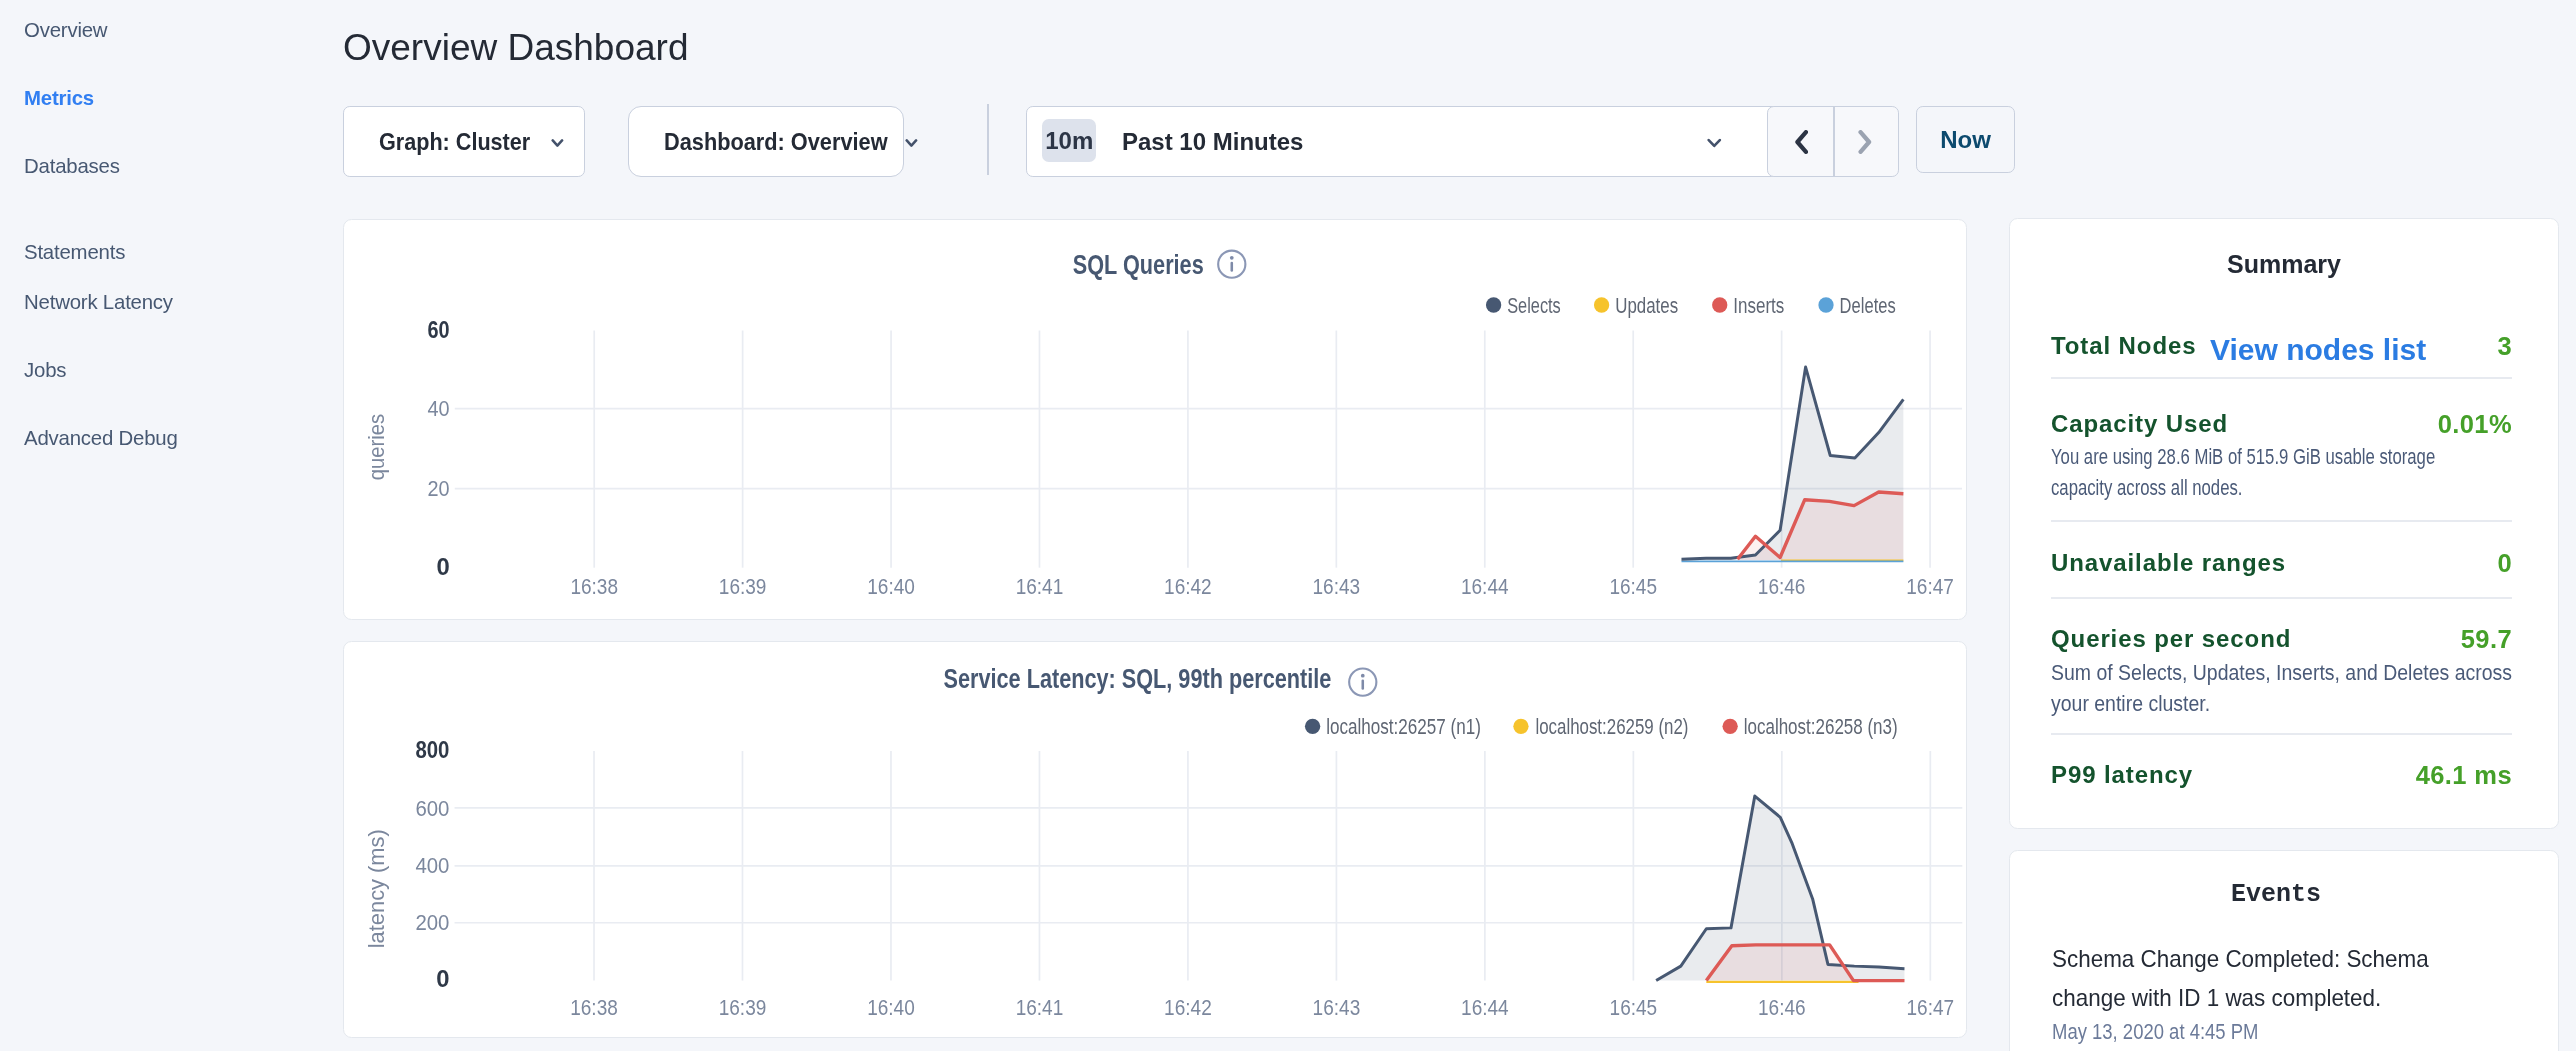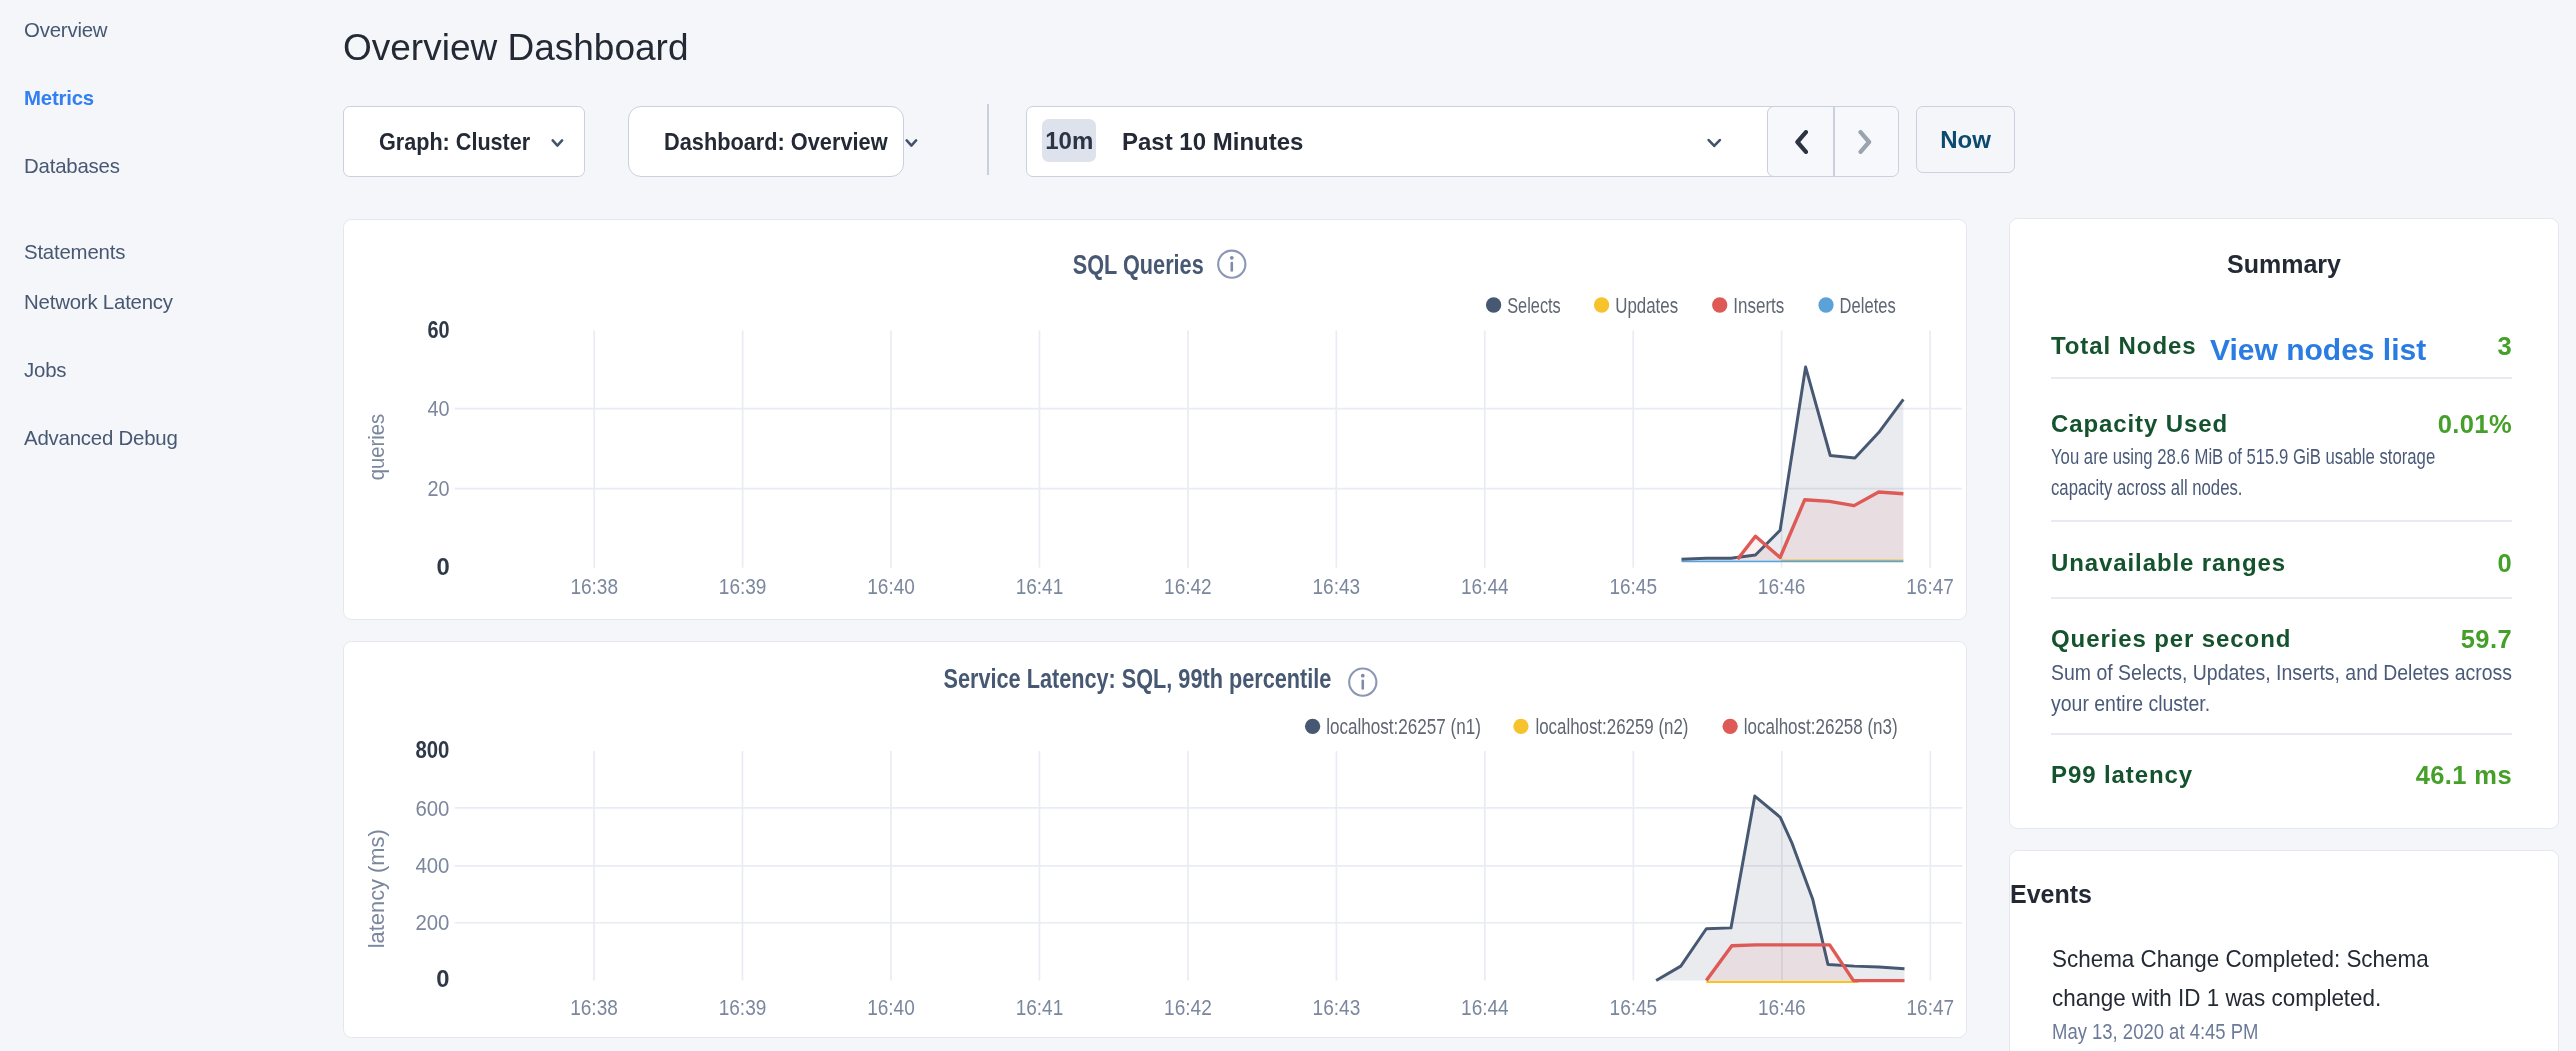--- a/index.html
+++ b/index.html
@@ -217,17 +217,17 @@
   <div class="abs sum-row-label" style="left:41px; top:406px;">Queries per second</div>
   <div class="abs sum-val" style="right:46px; top:406px;">59.7</div>
   <div class="abs sum-desc" style="left:41px; top:438px; transform:scaleX(0.885);">Sum of Selects, Updates, Inserts, and Deletes across<br>your entire cluster.</div>
   <div class="sep" style="top:514px;"></div>
 
   <div class="abs sum-row-label" style="left:41px; top:542px;">P99 latency</div>
   <div class="abs sum-val" style="right:46px; top:542px;">46.1 ms</div>
 </div>
 
 <div class="panel" style="left:2009px; top:850px; width:550px; height:247px;">
-  <div class="abs" style="left:0; right:16px; top:29px; text-align:left; font-size:25px; font-weight:bold; color:#242a35;">Events</div>
+  <div class="abs" style="left:0; right:16px; top:29px; text-align:center; font-size:25px; font-weight:bold; color:#242a35;font-family:Liberation Mono, monospace;">Events</div>
   <div class="abs" style="left:42px; top:88px; font-size:24px; line-height:39px; color:#242a35; white-space:nowrap; transform:scaleX(0.935); transform-origin:0 0;">Schema Change Completed: Schema<br>change with ID 1 was completed.</div>
   <div class="abs" style="left:42px; top:168px; font-size:22px; color:#6b7a99; white-space:nowrap; transform:scaleX(0.84); transform-origin:0 0;">May 13, 2020 at 4:45 PM</div>
 </div>
 
 
 </body></html>

